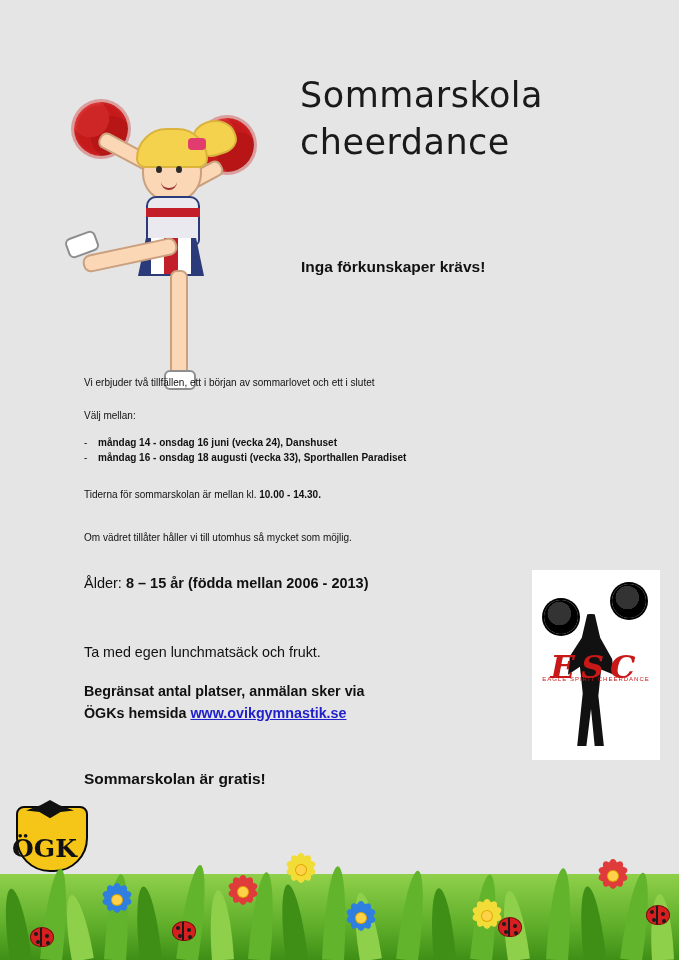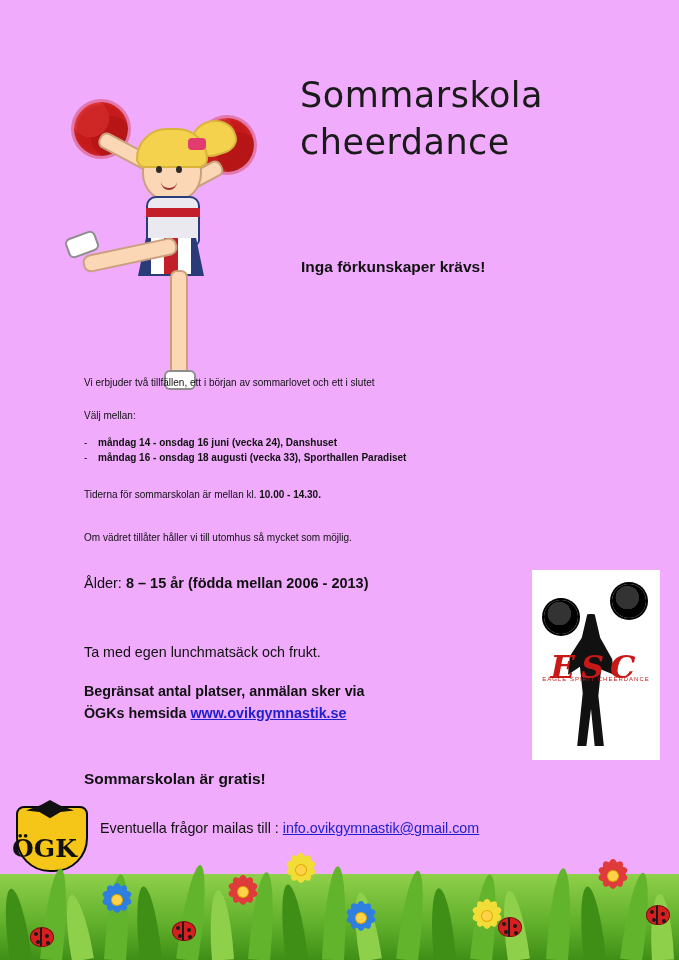--- a/index.html
+++ b/index.html
@@ -4,21 +4,21 @@
 <style>
   html, body {
     margin: 0;
     padding: 0;
     background: #ffffff;
   }
   .page {
     position: relative;
     width: 679px;
     height: 960px;
-    background: #f0abfc;
+    background: #e5e5e5;
     overflow: hidden;
     font-family: "Liberation Sans", sans-serif;
     color: #000000;
   }
 
   
   .heading {
     position: absolute;
     left: 300px;
     top: 72px;
@@ -475,23 +475,20 @@
 
   <div class="lunch">Ta med egen lunchmatsäck och frukt.</div>
 
   <div class="limited">
     <span>Begränsat antal platser, anmälan sker via</span><br>
     <span>ÖGKs hemsida </span><a href="#">www.ovikgymnastik.se</a>
   </div>
 
   <div class="free">Sommarskolan är gratis!</div>
 
-  <div class="questions">
-    <span>Eventuella frågor mailas till : </span><a href="#">info.ovikgymnastik@gmail.com</a>
-  </div>
 
   <div class="esc">
     <div class="p p1"></div>
     <div class="p p2"></div>
     <div class="silhouette"></div>
     <div class="esc-text">ESC</div>
     <div class="esc-sub">EAGLE SPIRIT CHEERDANCE</div>
   </div>
 
   <div class="ogk">

